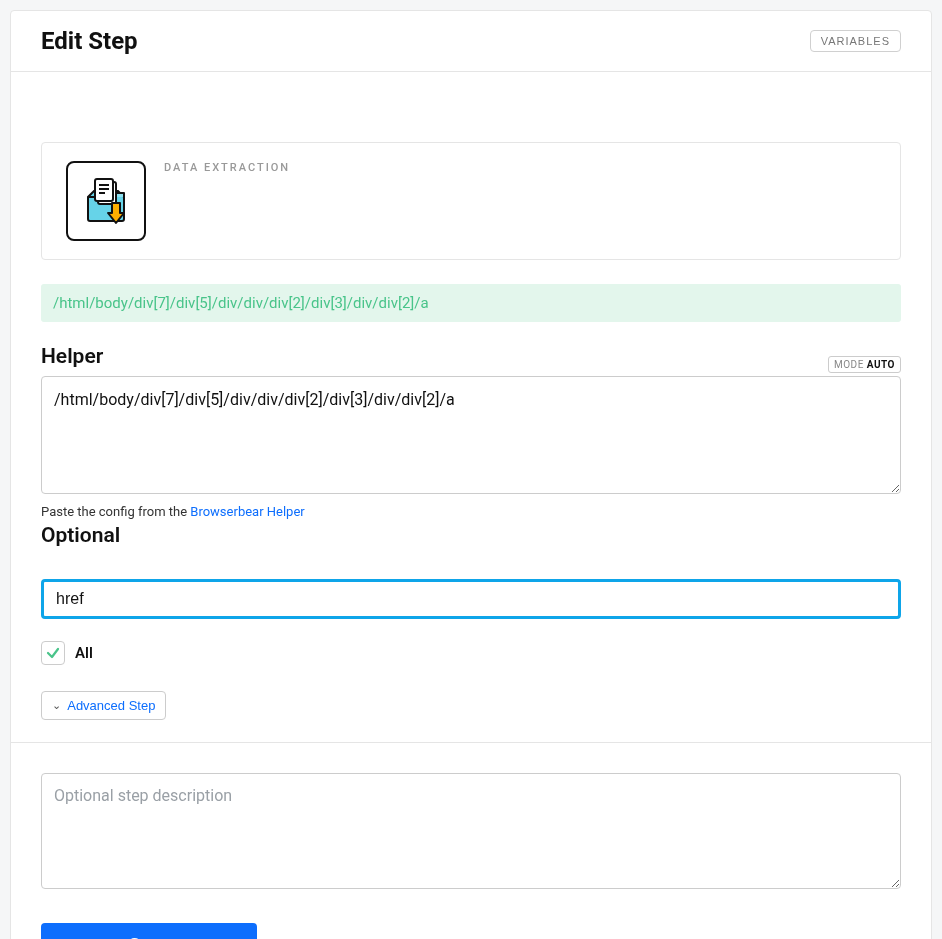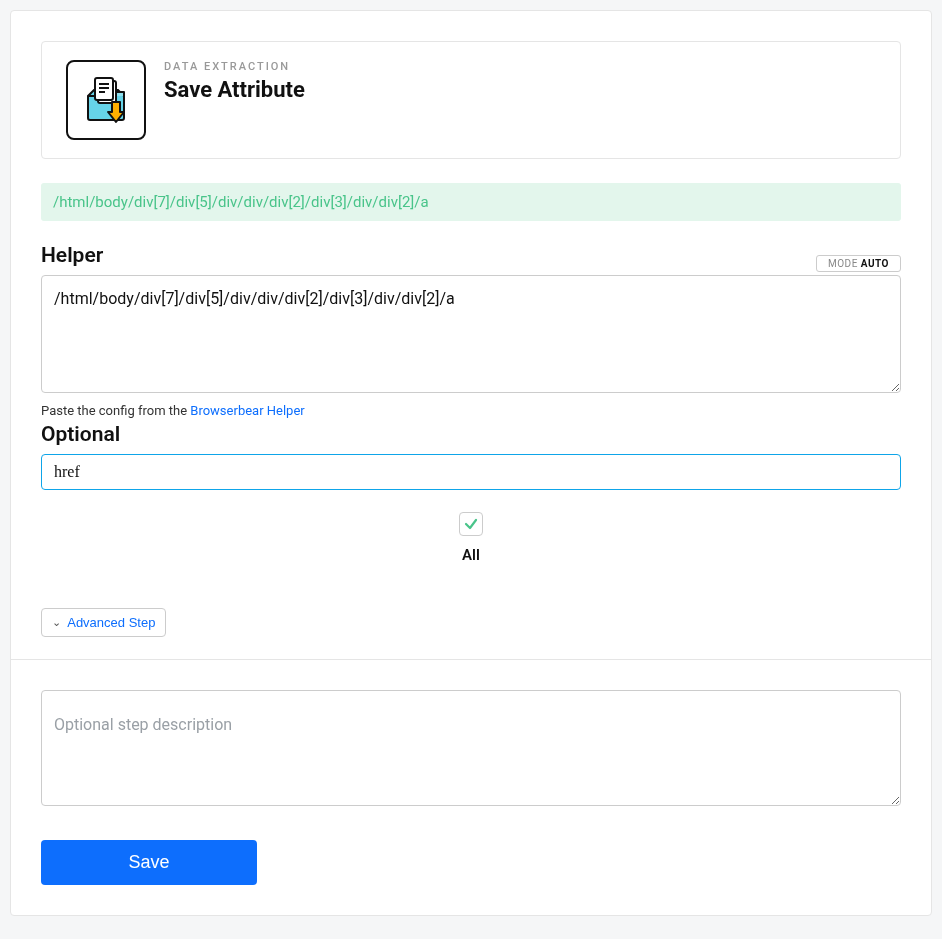--- a/index.html
+++ b/index.html
@@ -43,20 +43,21 @@
       padding: 30px 30px 10px 30px;
     }
     .step-card {
       border: 1px solid #e5e5e5;
       border-radius: 4px;
       padding: 18px 24px;
       display: flex;
       gap: 18px;
       align-items: flex-start;
       margin-bottom: 24px;
+      margin-top: 40px;
     }
     .step-icon {
       width: 80px;
       height: 80px;
       border: 2px solid #111;
       border-radius: 8px;
       background: #fff;
       flex: 0 0 80px;
       display: flex;
       align-items: center;
@@ -96,21 +97,21 @@
     .helper-wrap { position: relative; margin-bottom: 6px; }
     .mode-badge {
       position: absolute;
       top: -20px;
       right: 0;
       border: 1px solid #ccc;
       border-radius: 3px;
       background: #fff;
       font-size: 10px;
       letter-spacing: 0.5px;
-      padding: 2px 11px;
+      padding: 2px 5px;
       color: #888;
     }
     .mode-badge b { color: #111; font-weight: 700; }
     textarea.helper-input {
       width: 100%;
       border: 1px solid #ccc;
       border-radius: 4px;
       padding: 12px 12px;
       font-size: 16px;
       font-family: inherit;
@@ -120,34 +121,34 @@
       color: #111;
     }
     .helper-hint {
       font-size: 13px;
       color: #333;
       margin-bottom: 4px;
     }
     .helper-hint a { color: #0d6efd; text-decoration: none; }
     .attr-input {
       width: 100%;
-      border: 1px solid #0ea5e9;
+      border: 3px solid #0ea5e9;
       border-radius: 4px;
       padding: 8px 12px;
       font-size: 16px;
-      font-family: Liberation Serif, serif;
+      font-family: Liberation Sans, sans-serif;
       color: #111;
       margin-bottom: 22px;
+      margin-top: 24px;
     }
     .checkbox-row {
       display: flex;
       align-items: center;
       gap: 10px;
-      margin-bottom: 44px;
-      flex-direction: column;
+      margin-bottom: 26px;
     }
     .checkbox {
       width: 24px;
       height: 24px;
       border: 1px solid #ccc;
       border-radius: 4px;
       display: flex;
       align-items: center;
       justify-content: center;
       cursor: pointer;
@@ -174,21 +175,21 @@
     }
     .adv-btn .chev { color: #555; font-size: 11px; }
     .panel-footer {
       border-top: 1px solid #e5e5e5;
       padding: 30px;
     }
     textarea.desc-input {
       width: 100%;
       border: 1px solid #ccc;
       border-radius: 4px;
-      padding: 24px 12px;
+      padding: 12px 12px;
       font-size: 16px;
       font-family: inherit;
       resize: vertical;
       height: 116px;
       color: #4d7c0f;
       margin-bottom: 30px;
     }
     textarea.desc-input::placeholder { color: #9aa0a6; }
     .save-btn {
       background: #0d6efd;
@@ -199,20 +200,24 @@
       padding: 12px 0;
       width: 216px;
       cursor: pointer;
     }
   </style>
 </head>
 <body>
 
 <div class="panel">
 
+  <div class="panel-header">
+    <div class="panel-title">Edit Step</div>
+    <button class="variables-btn">VARIABLES</button>
+  </div>
 
   <div class="panel-body">
 
     <div class="step-card">
       <div class="step-icon">
         <svg width="56" height="56" viewBox="0 0 56 56">
           <path d="M10 24 L10 46 Q10 48 12 48 L44 48 Q46 48 46 46 L46 24 L40 18 L16 18 Z" fill="#66d3e8" stroke="#111" stroke-width="2"></path>
           <path d="M10 24 L22 24 L26 20 L46 20 L46 24" fill="#8fe0ef" stroke="#111" stroke-width="2" stroke-linejoin="round"></path>
           <g transform="translate(17,6)">
             <rect x="3" y="3" width="18" height="22" rx="2" fill="#fff" stroke="#111" stroke-width="2"></rect>
@@ -221,21 +226,20 @@
             <line x1="4" y1="10" x2="14" y2="10" stroke="#111" stroke-width="2"></line>
             <line x1="4" y1="14" x2="10" y2="14" stroke="#111" stroke-width="2"></line>
           </g>
           <g transform="translate(30,30)">
             <path d="M4 0 L12 0 L12 10 L16 10 L8 20 L0 10 L4 10 Z" fill="#ffb000" stroke="#111" stroke-width="2" stroke-linejoin="round"></path>
           </g>
         </svg>
       </div>
       <div>
         <div class="step-meta-label">DATA EXTRACTION</div>
-        <div class="step-title">Save Attribute</div>
       </div>
     </div>
 
     <div class="xpath-bar">/html/body/div[7]/div[5]/div/div/div[2]/div[3]/div/div[2]/a</div>
 
     <div class="field-label">Helper</div>
     <div class="helper-wrap">
       <div class="mode-badge">
         <span>MODE</span>
         <b>AUTO</b>

